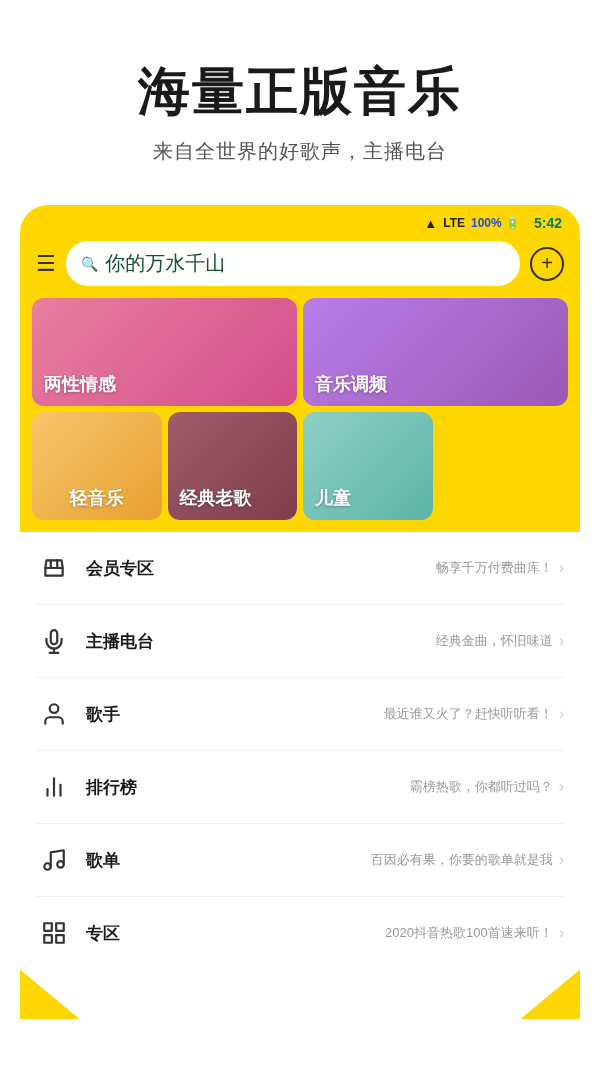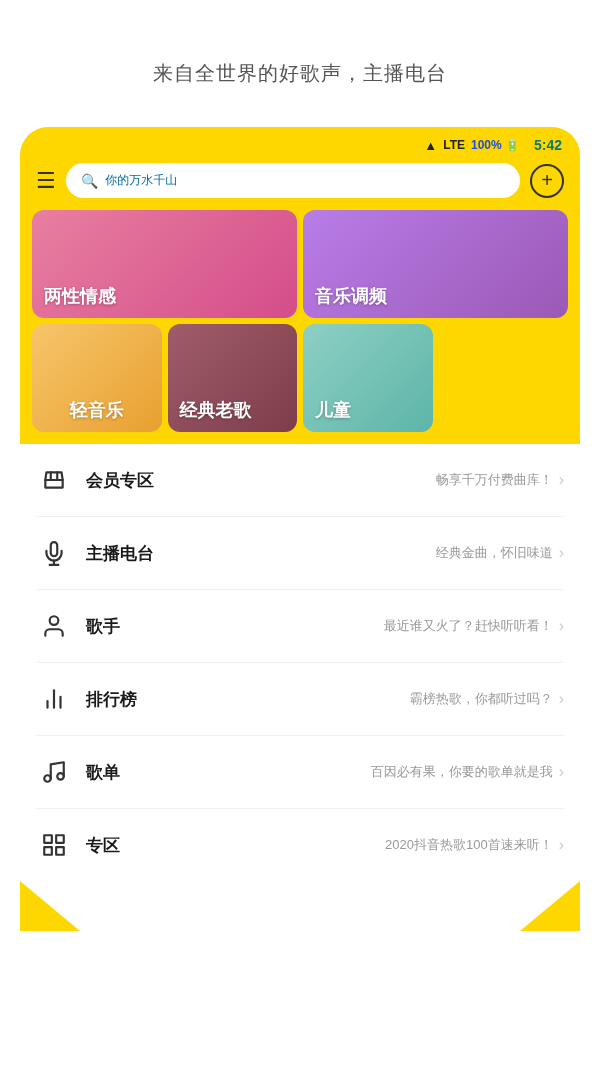--- a/index.html
+++ b/index.html
@@ -91,22 +91,22 @@
       padding: 9px 16px;
       display: flex;
       align-items: center;
       gap: 6px;
     }
     .search-icon-inner {
       font-size: 14px;
       color: #999;
     }
     .search-placeholder {
-      font-size: 12px;
-      color: #0369a1;
+      font-size: 20px;
+      color: #14532d;
     }
     .add-icon {
       width: 34px;
       height: 34px;
       border-radius: 50%;
       border: 2px solid #333;
       display: flex;
       align-items: center;
       justify-content: center;
       font-size: 20px;
@@ -211,20 +211,21 @@
     }
     .app-wrapper {
       background: #fff;
       position: relative;
     }
   </style>
 </head>
 <body>
 
 <div class="top-section">
+  <h1 class="main-title">海量正版音乐</h1>
   <p class="sub-title">来自全世界的好歌声，主播电台</p>
 </div>
 
 <div class="app-wrapper">
   <div class="app-card">
 
     <div class="status-bar">
       <span class="status-signal">▲</span>
       <span class="status-lte">LTE</span>
       <span class="status-battery">100% 🔋</span>

